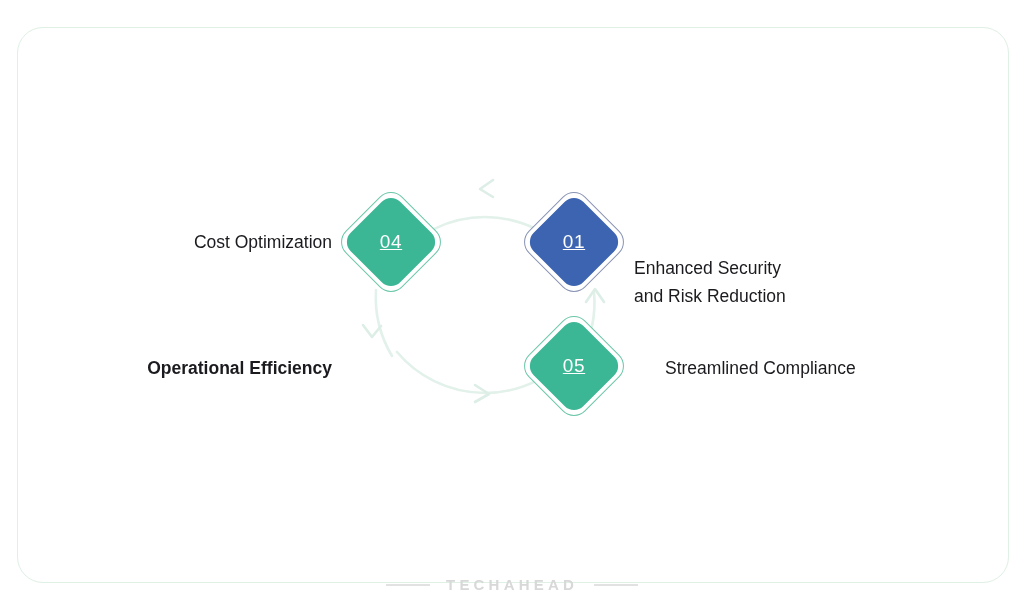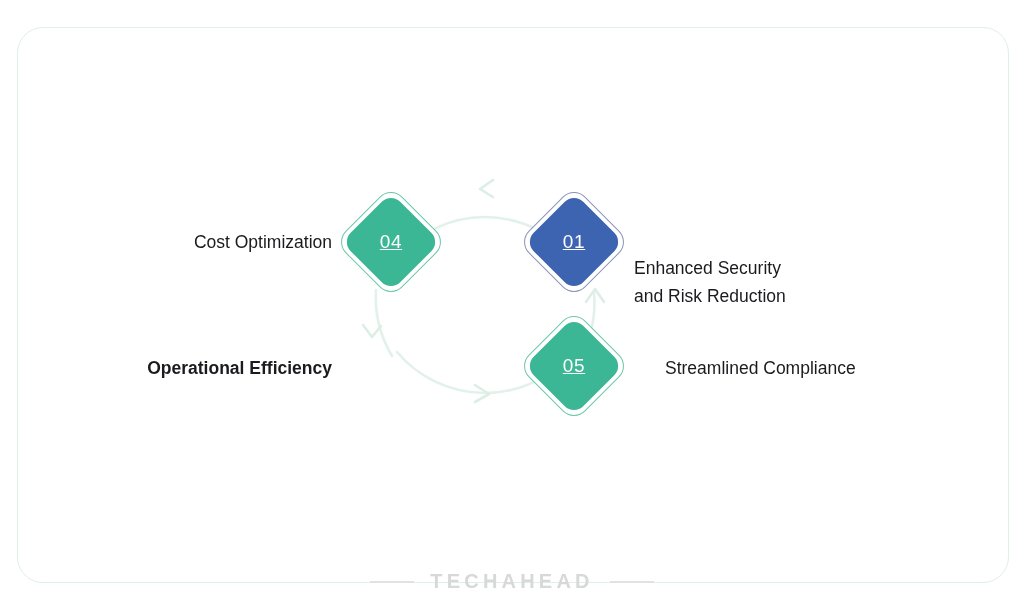--- a/index.html
+++ b/index.html
@@ -137,21 +137,21 @@
   }
 
   .watermark .rule {
     width: 44px;
     height: 2px;
     background: #e2e2e2;
   }
 
   .watermark .wm-text {
     color: #d8d8d8;
-    font-size: 20px;
+    font-size: 15px;
     font-weight: 700;
     letter-spacing: 4.2px;
   }
 </style>
 </head>
 <body>
 
 <div class="card"></div>
 
 <div class="stage">

